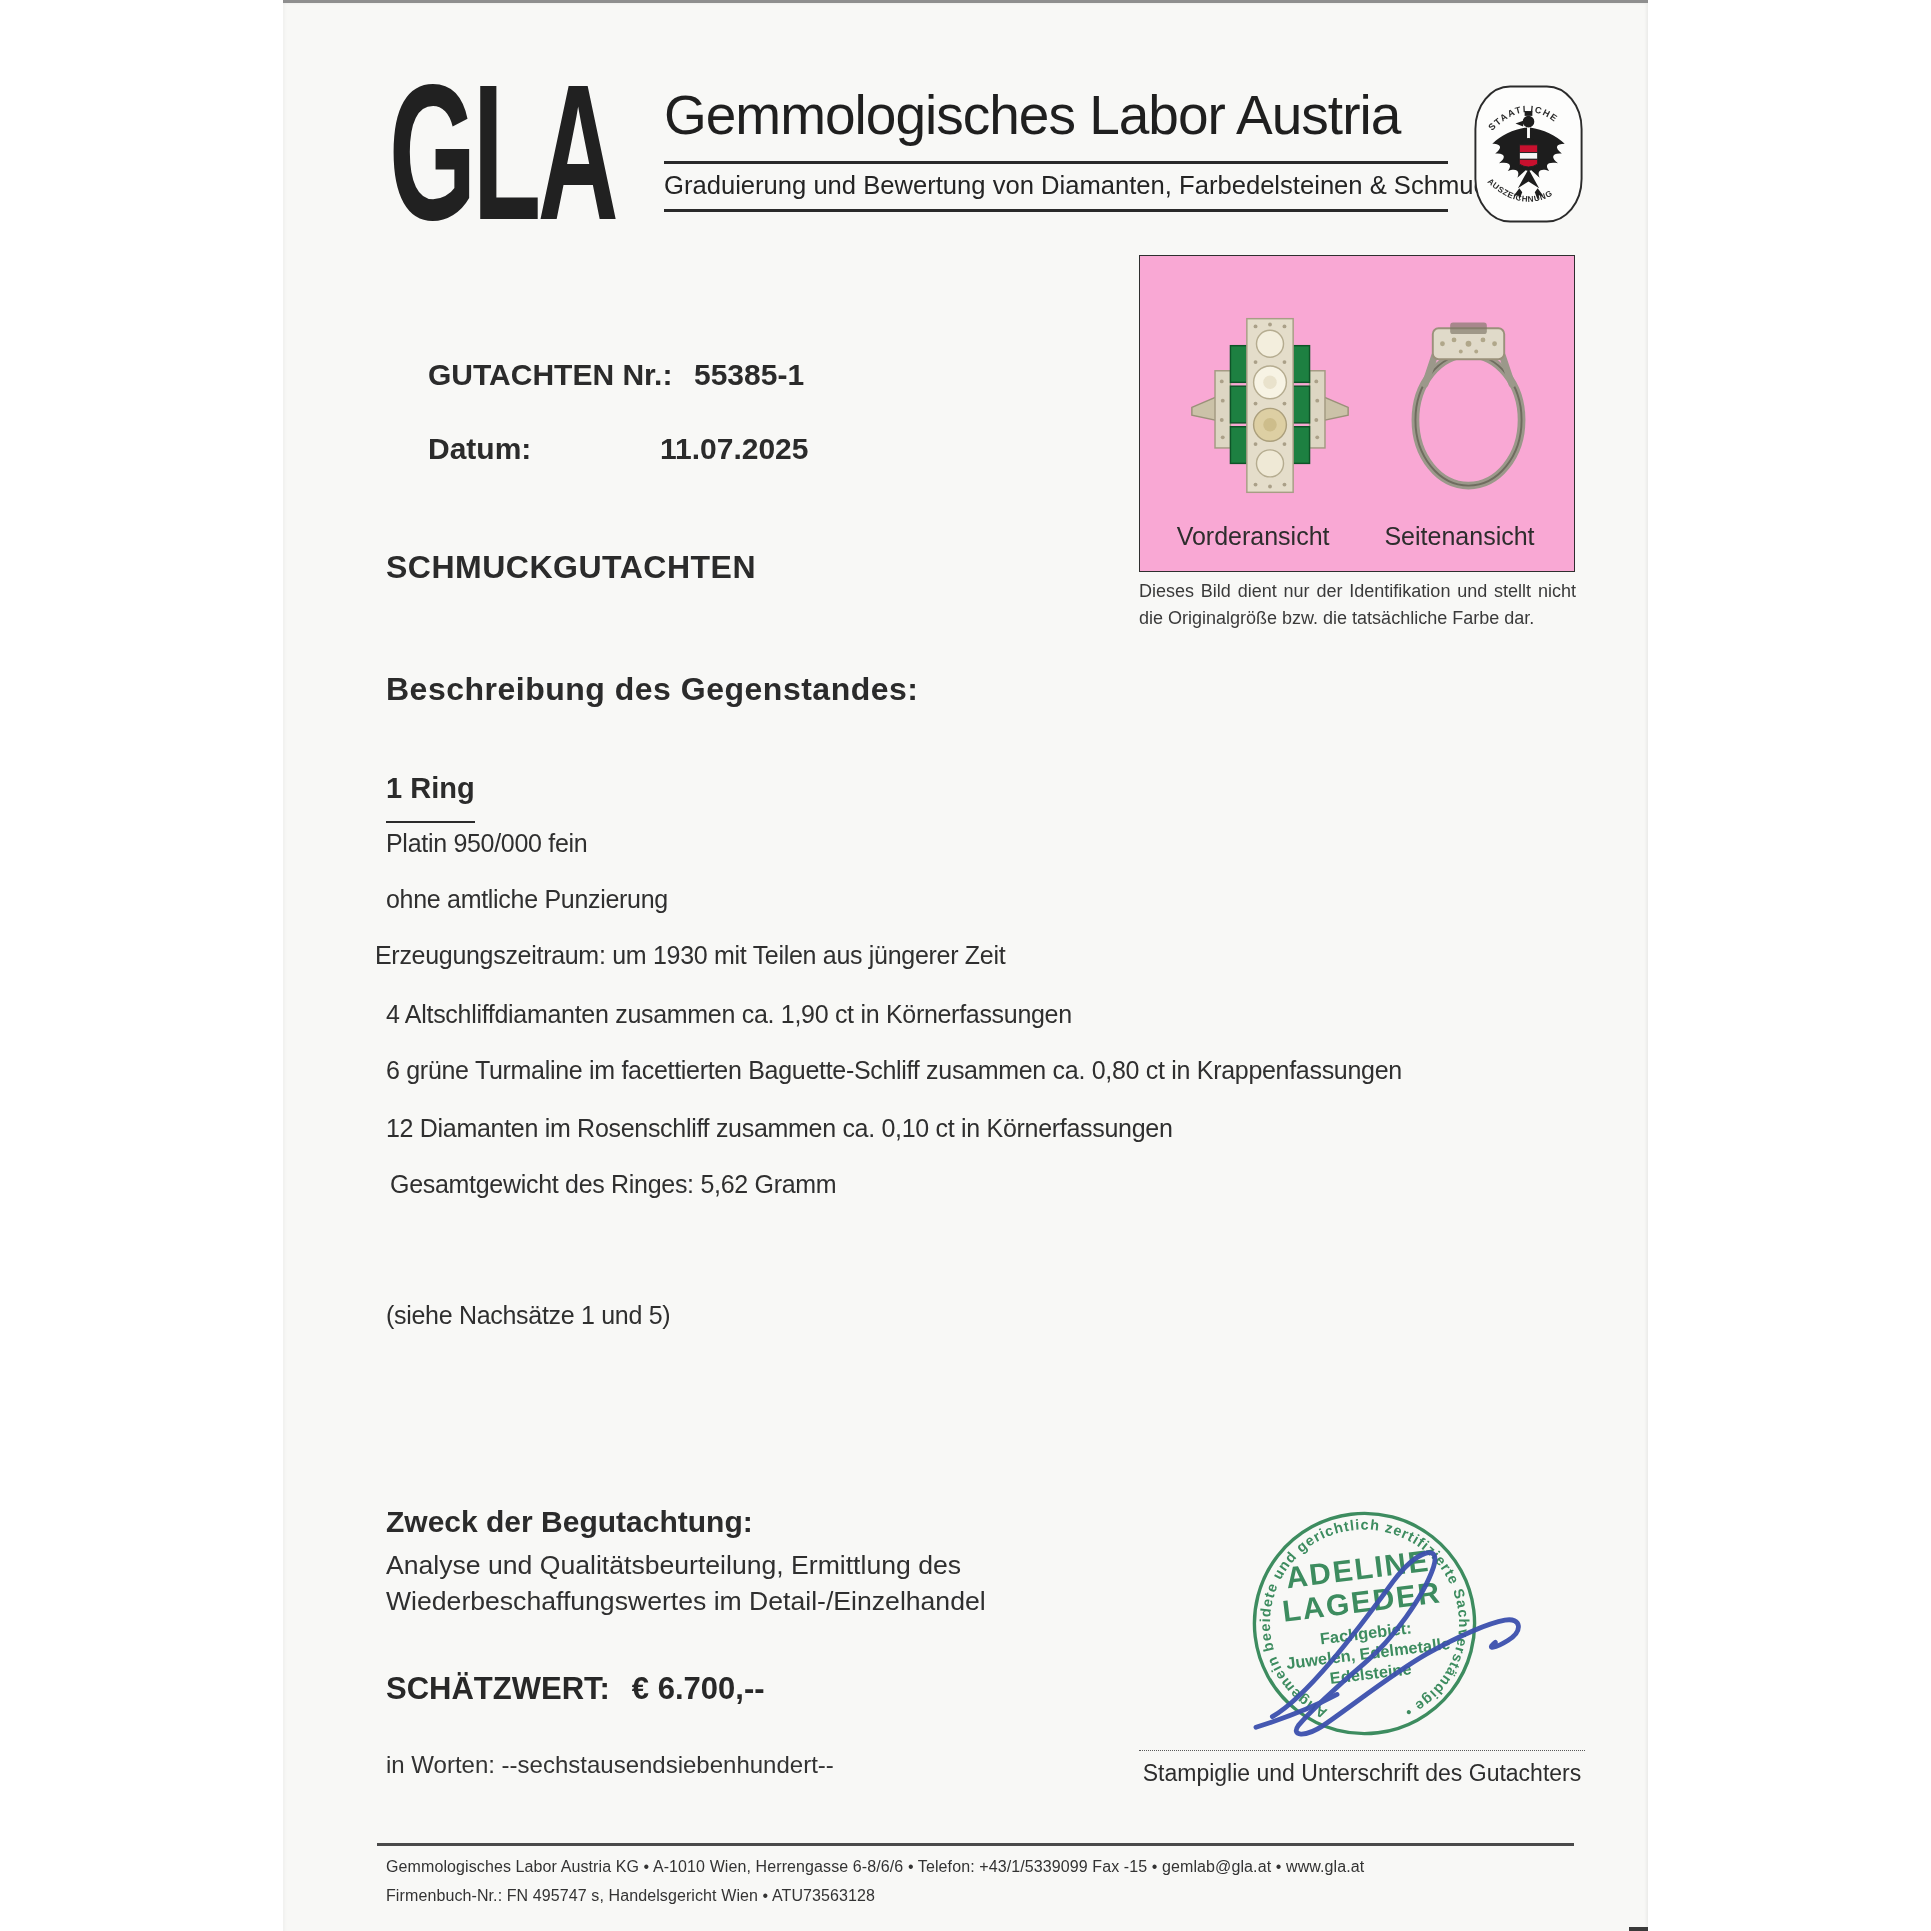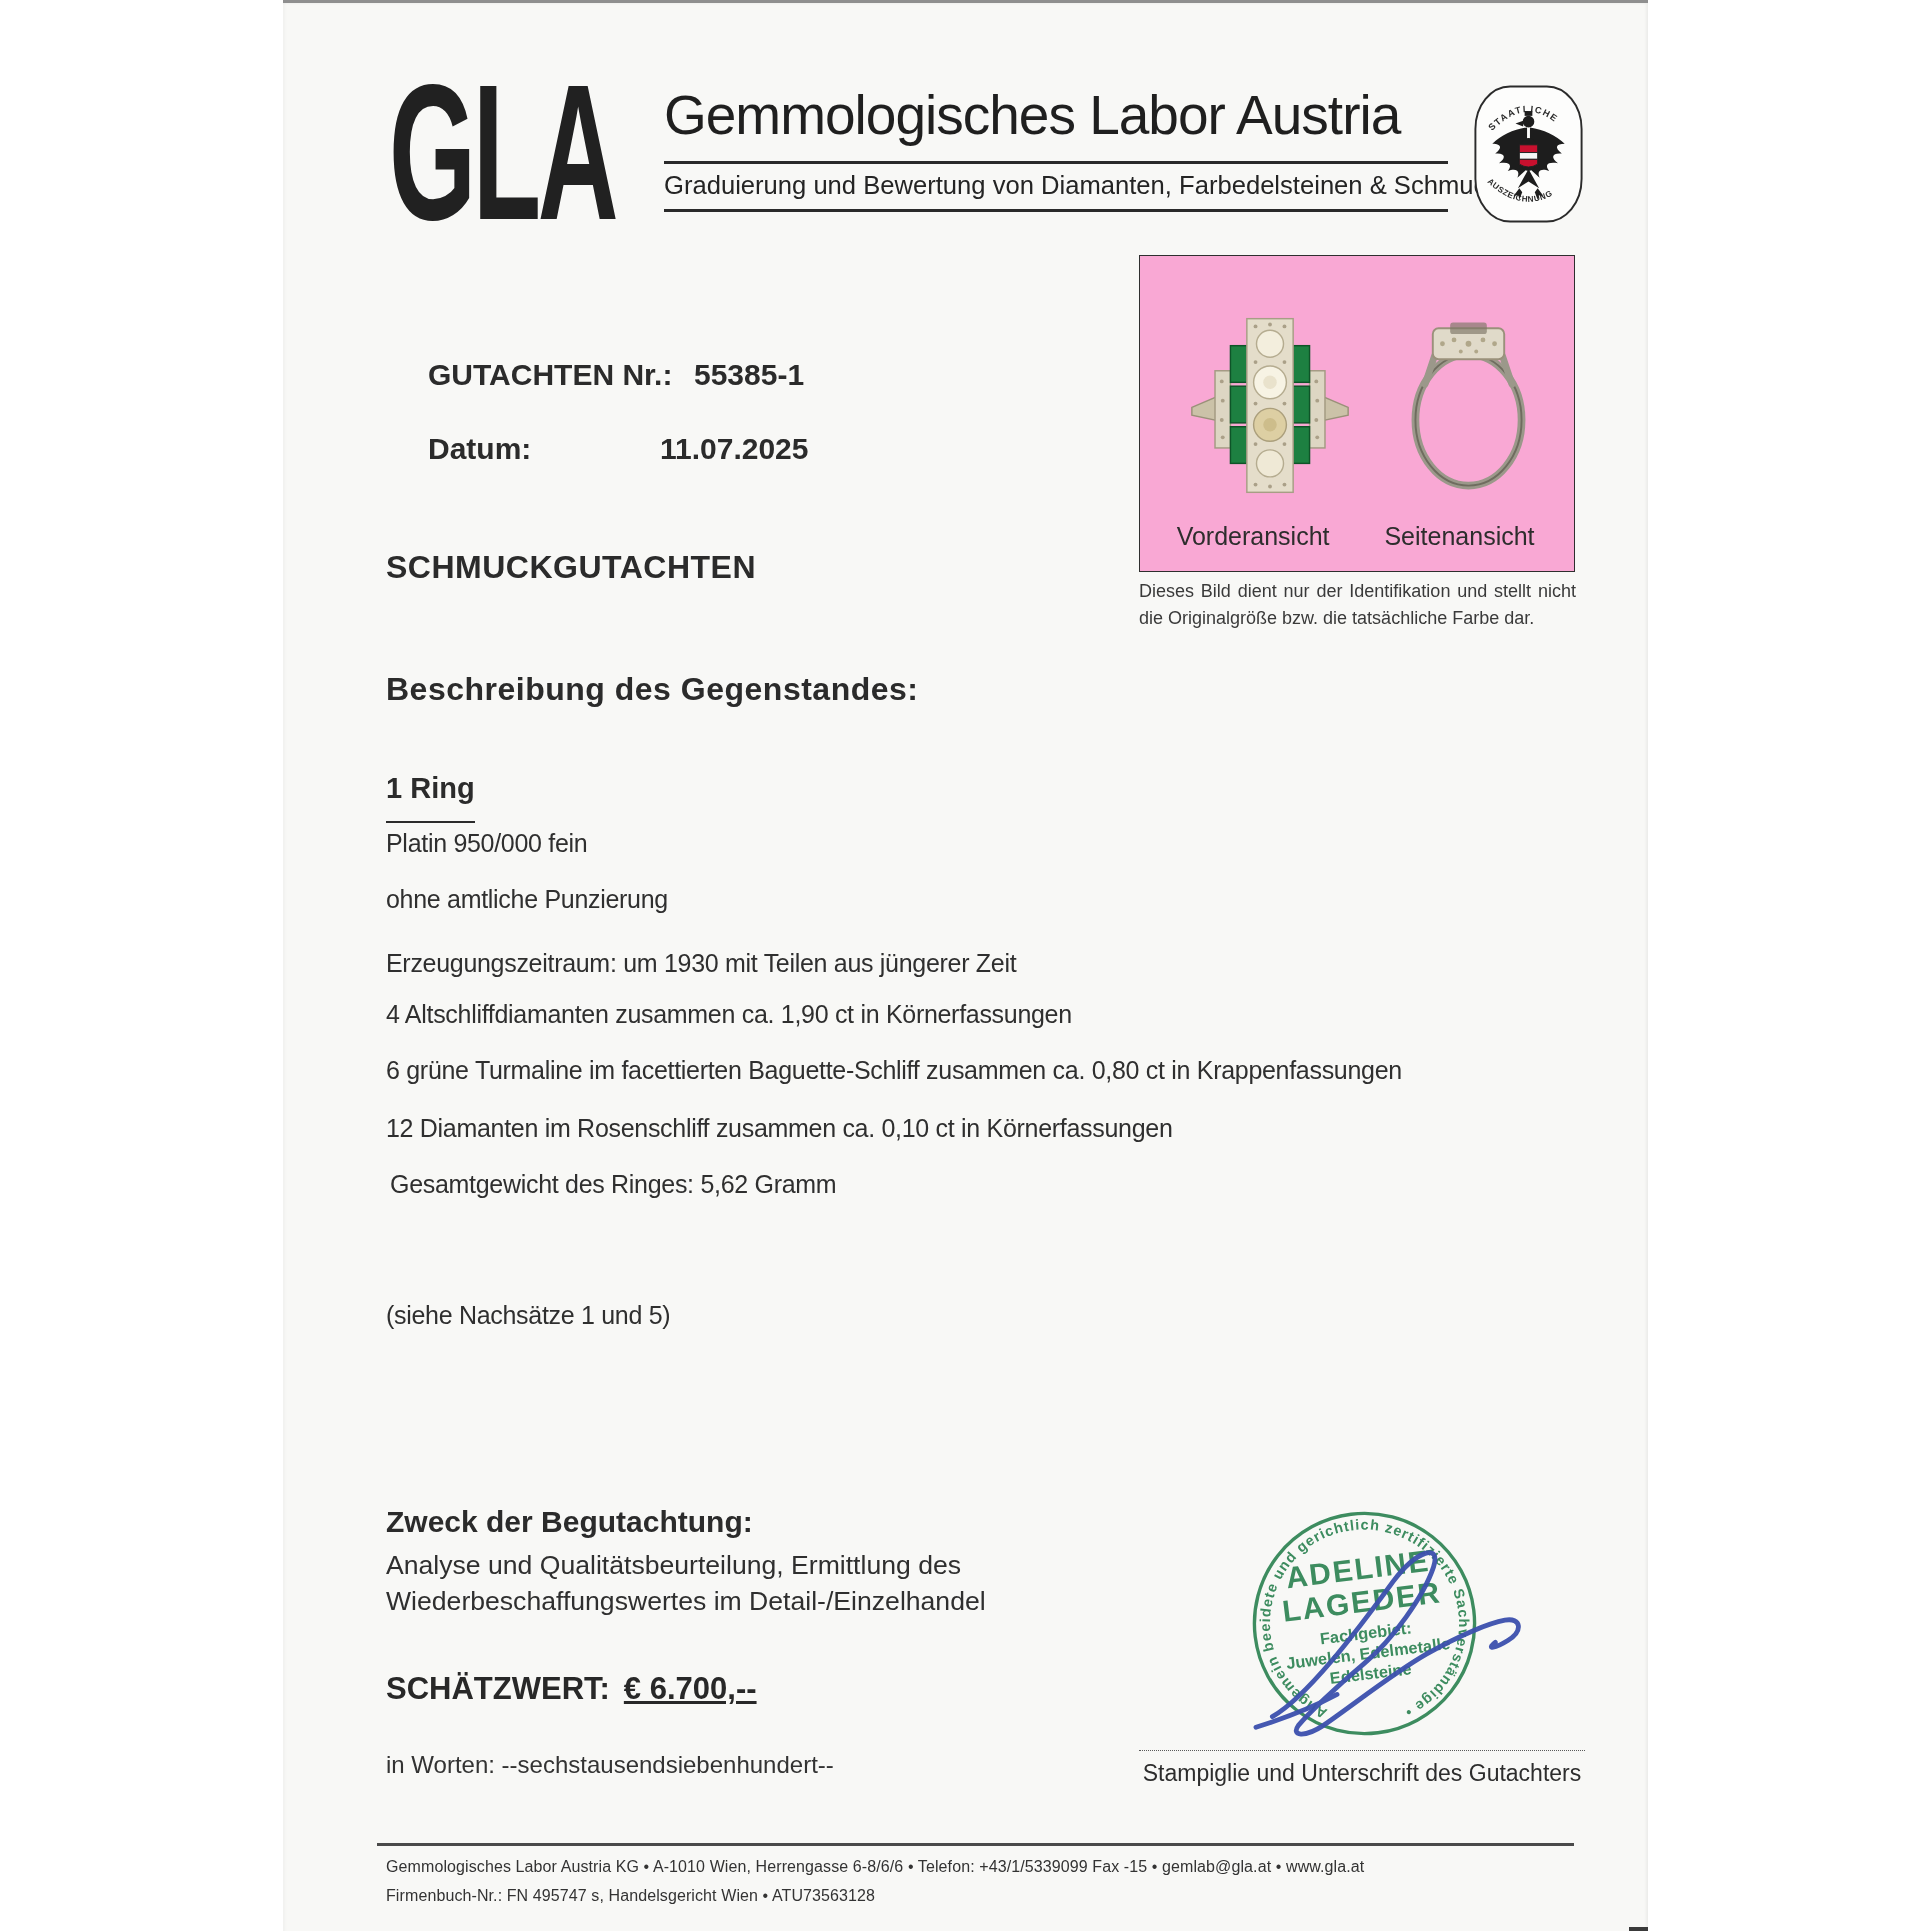--- a/index.html
+++ b/index.html
@@ -22,21 +22,21 @@
               border-bottom:2.9px solid #2b2b2b;padding-bottom:17px;}
   .photo-box{position:absolute;left:856px;top:252px;width:434px;height:315px;
              background:#f9a8d4;border:1.9px solid #2f2f2f;}
   .photo-caption{position:absolute;top:266px;font-size:25px;color:#2d2d2d;
                  text-align:center;width:203px;}
   .disclaimer{position:absolute;left:856px;top:575px;width:437px;font-size:18px;
               line-height:27px;color:#3a3a3a;text-align:justify;white-space:normal;}
   .purpose-head{font-size:30px;}
   .purpose-line{font-size:26.6px;color:#2f2f2f;}
   .value-row{font-size:31px;font-weight:bold;color:#282828;}
-  .value-amount{margin-left:14px;text-decoration:underline;}
+  .value-amount{margin-left:22px;}
   .in-words{font-size:24px;color:#333;}
   .stamp-wrap{position:absolute;left:927px;top:1466px;width:309px;height:309px;
               transform:rotate(-7deg);opacity:0.93;}
   .sig-wrap{position:absolute;left:917px;top:1506px;width:386px;height:232px;}
   .dotted{position:absolute;left:856px;top:1747px;width:446px;
           border-top:1.9px dotted #5a5a5a;height:0;}
   .stamp-caption{position:absolute;left:856px;top:1757px;width:446px;
                  font-size:23px;color:#2d2d2d;text-align:center;}
   .foot-rule{position:absolute;left:94px;top:1840px;width:1197px;height:2.9px;background:#4a4a4a;}
   .footer{font-size:16px;color:#333;letter-spacing:0.1px;}
@@ -91,21 +91,21 @@
   <div class="abs h-bold meta" style="left:335px;top:429px;">11.07.2025</div>
 
   <div class="abs h-bold big-head" style="left:103px;top:546px;">SCHMUCKGUTACHTEN</div>
   <div class="abs h-bold big-head" style="left:103px;top:668px;">Beschreibung des Gegenstandes:</div>
 
   <div class="abs" style="left:103px;top:769px;">
     <span class="item-title">1 Ring</span>
   </div>
   <div class="abs body-line" style="left:103px;top:826px;">Platin 950/000 fein</div>
   <div class="abs body-line" style="left:103px;top:882px;">ohne amtliche Punzierung</div>
-  <div class="abs body-line" style="left:103px;top:938px;margin-top:8px;">Erzeugungszeitraum: um 1930 mit Teilen aus jüngerer Zeit</div>
+  <div class="abs body-line" style="left:92px;top:938px;">Erzeugungszeitraum: um 1930 mit Teilen aus jüngerer Zeit</div>
   <div class="abs body-line" style="left:103px;top:997px;">4 Altschliffdiamanten zusammen ca. 1,90 ct in Körnerfassungen</div>
   <div class="abs body-line" style="left:103px;top:1053px;">6 grüne Turmaline im facettierten Baguette-Schliff zusammen ca. 0,80 ct in Krappenfassungen</div>
   <div class="abs body-line" style="left:103px;top:1111px;">12 Diamanten im Rosenschliff zusammen ca. 0,10 ct in Körnerfassungen</div>
   <div class="abs body-line" style="left:107px;top:1167px;">Gesamtgewicht des Ringes: 5,62 Gramm</div>
   <div class="abs body-line" style="left:103px;top:1298px;">(siehe Nachsätze 1 und 5)</div>
 
   <div class="photo-box">
 
     <svg style="position:absolute;left:48px;top:53px;" width="164" height="193" viewBox="0 0 170 200">
       <polygon points="4,102 32,90 32,116 4,110" fill="#cbc2a8" stroke="#9a9179" stroke-width="1.5"></polygon>

